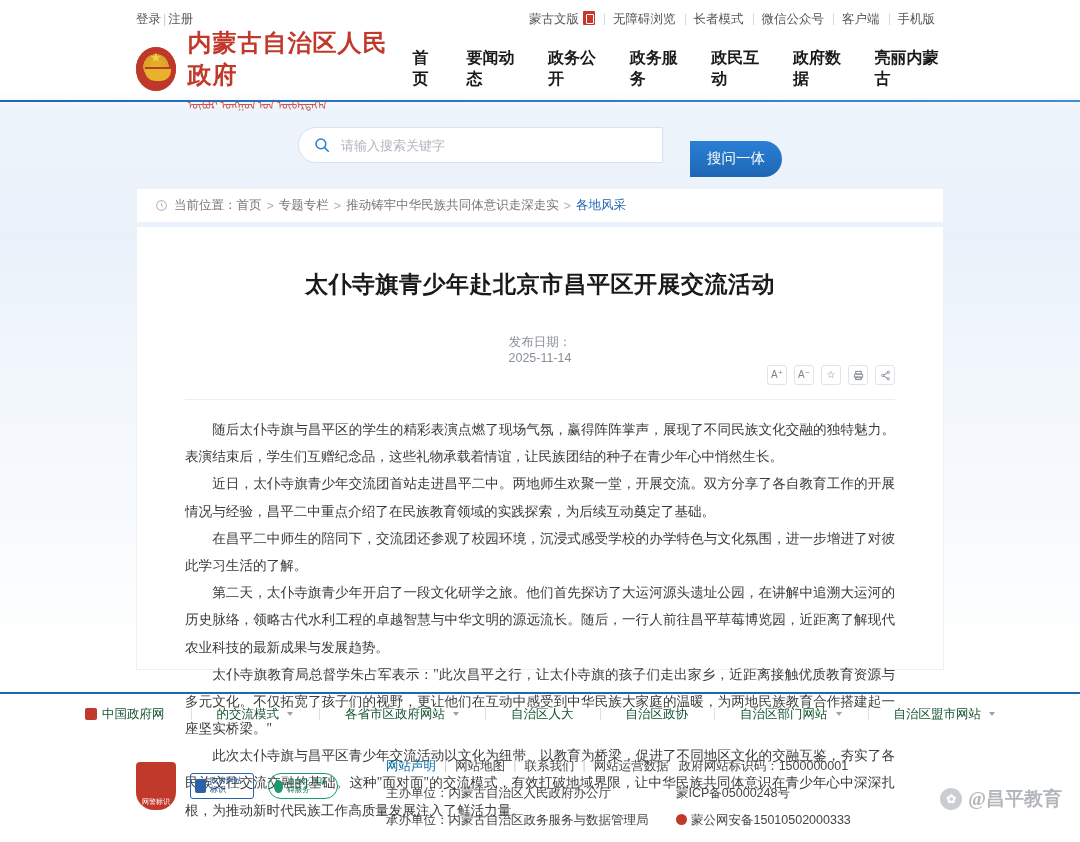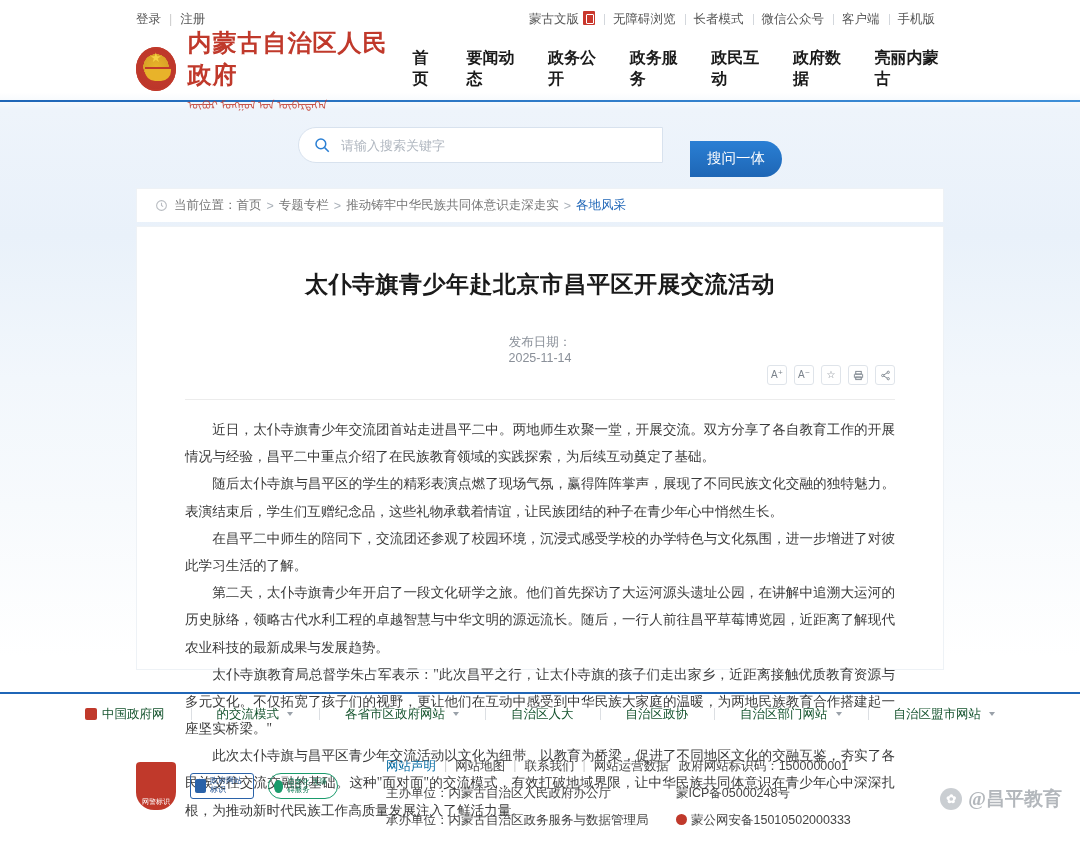--- a/index.html
+++ b/index.html
@@ -17,21 +17,21 @@
   }
 
   
   .topbar {
     height: 38px;
     display: flex; align-items: center;
     padding: 0 136px;
     font-size: 12.5px;
     color: #555;
   }
-  .topbar-left { display: flex; align-items: center; gap: 8px; }
+  .topbar-left { display: flex; align-items: center; gap: 2px; }
   .topbar-left a { color: #555; text-decoration: none; }
   .topbar-right { margin-left: auto; display: flex; align-items: center; gap: 0; }
   .topbar-right .tr-item { color: #555; padding: 0 9px; position: relative; white-space: nowrap; }
   .topbar-right .tr-item + .tr-item::before {
     content: ""; position: absolute; left: 0; top: 3px; height: 11px; width: 1px; background: #d3d7dc;
   }
   .mg-badge {
     display: inline-block; width: 12px; height: 14px; margin-left: 4px;
     vertical-align: -2px;
     background: #c9372c;
@@ -311,22 +311,22 @@
               <line x1="8.2" y1="10.8" x2="15.8" y2="6.2"></line>
               <line x1="8.2" y1="13.2" x2="15.8" y2="17.8"></line>
             </svg>
         </div>
       </div>
     </div>
 
     <div class="art-divider"></div>
 
     <div class="art-body">
+      <p>随后太仆寺旗与昌平区的学生的精彩表演点燃了现场气氛，赢得阵阵掌声，展现了不同民族文化交融的独特魅力。表演结束后，学生们互赠纪念品，这些礼物承载着情谊，让民族团结的种子在青少年心中悄然生长。</p>
       <p>近日，太仆寺旗青少年交流团首站走进昌平二中。两地师生欢聚一堂，开展交流。双方分享了各自教育工作的开展情况与经验，昌平二中重点介绍了在民族教育领域的实践探索，为后续互动奠定了基础。</p>
-      <p>随后太仆寺旗与昌平区的学生的精彩表演点燃了现场气氛，赢得阵阵掌声，展现了不同民族文化交融的独特魅力。表演结束后，学生们互赠纪念品，这些礼物承载着情谊，让民族团结的种子在青少年心中悄然生长。</p>
       <p>在昌平二中师生的陪同下，交流团还参观了校园环境，沉浸式感受学校的办学特色与文化氛围，进一步增进了对彼此学习生活的了解。</p>
       <p>第二天，太仆寺旗青少年开启了一段文化研学之旅。他们首先探访了大运河源头遗址公园，在讲解中追溯大运河的历史脉络，领略古代水利工程的卓越智慧与中华文明的源远流长。随后，一行人前往昌平草莓博览园，近距离了解现代农业科技的最新成果与发展趋势。</p>
       <p>太仆寺旗教育局总督学朱占军表示："此次昌平之行，让太仆寺旗的孩子们走出家乡，近距离接触优质教育资源与多元文化。不仅拓宽了孩子们的视野，更让他们在互动中感受到中华民族大家庭的温暖，为两地民族教育合作搭建起一座坚实桥梁。"</p>
       <p>此次太仆寺旗与昌平区青少年交流活动以文化为纽带、以教育为桥梁，促进了不同地区文化的交融互鉴，夯实了各民族交往交流交融的基础。这种"面对面"的交流模式，有效打破地域界限，让中华民族共同体意识在青少年心中深深扎根，为推动新时代民族工作高质量发展注入了鲜活力量。</p>
     </div>
 
     <div class="art-source">
       <span>信息来源：</span><span>锡林郭勒日报</span>
     </div>
   </div>

